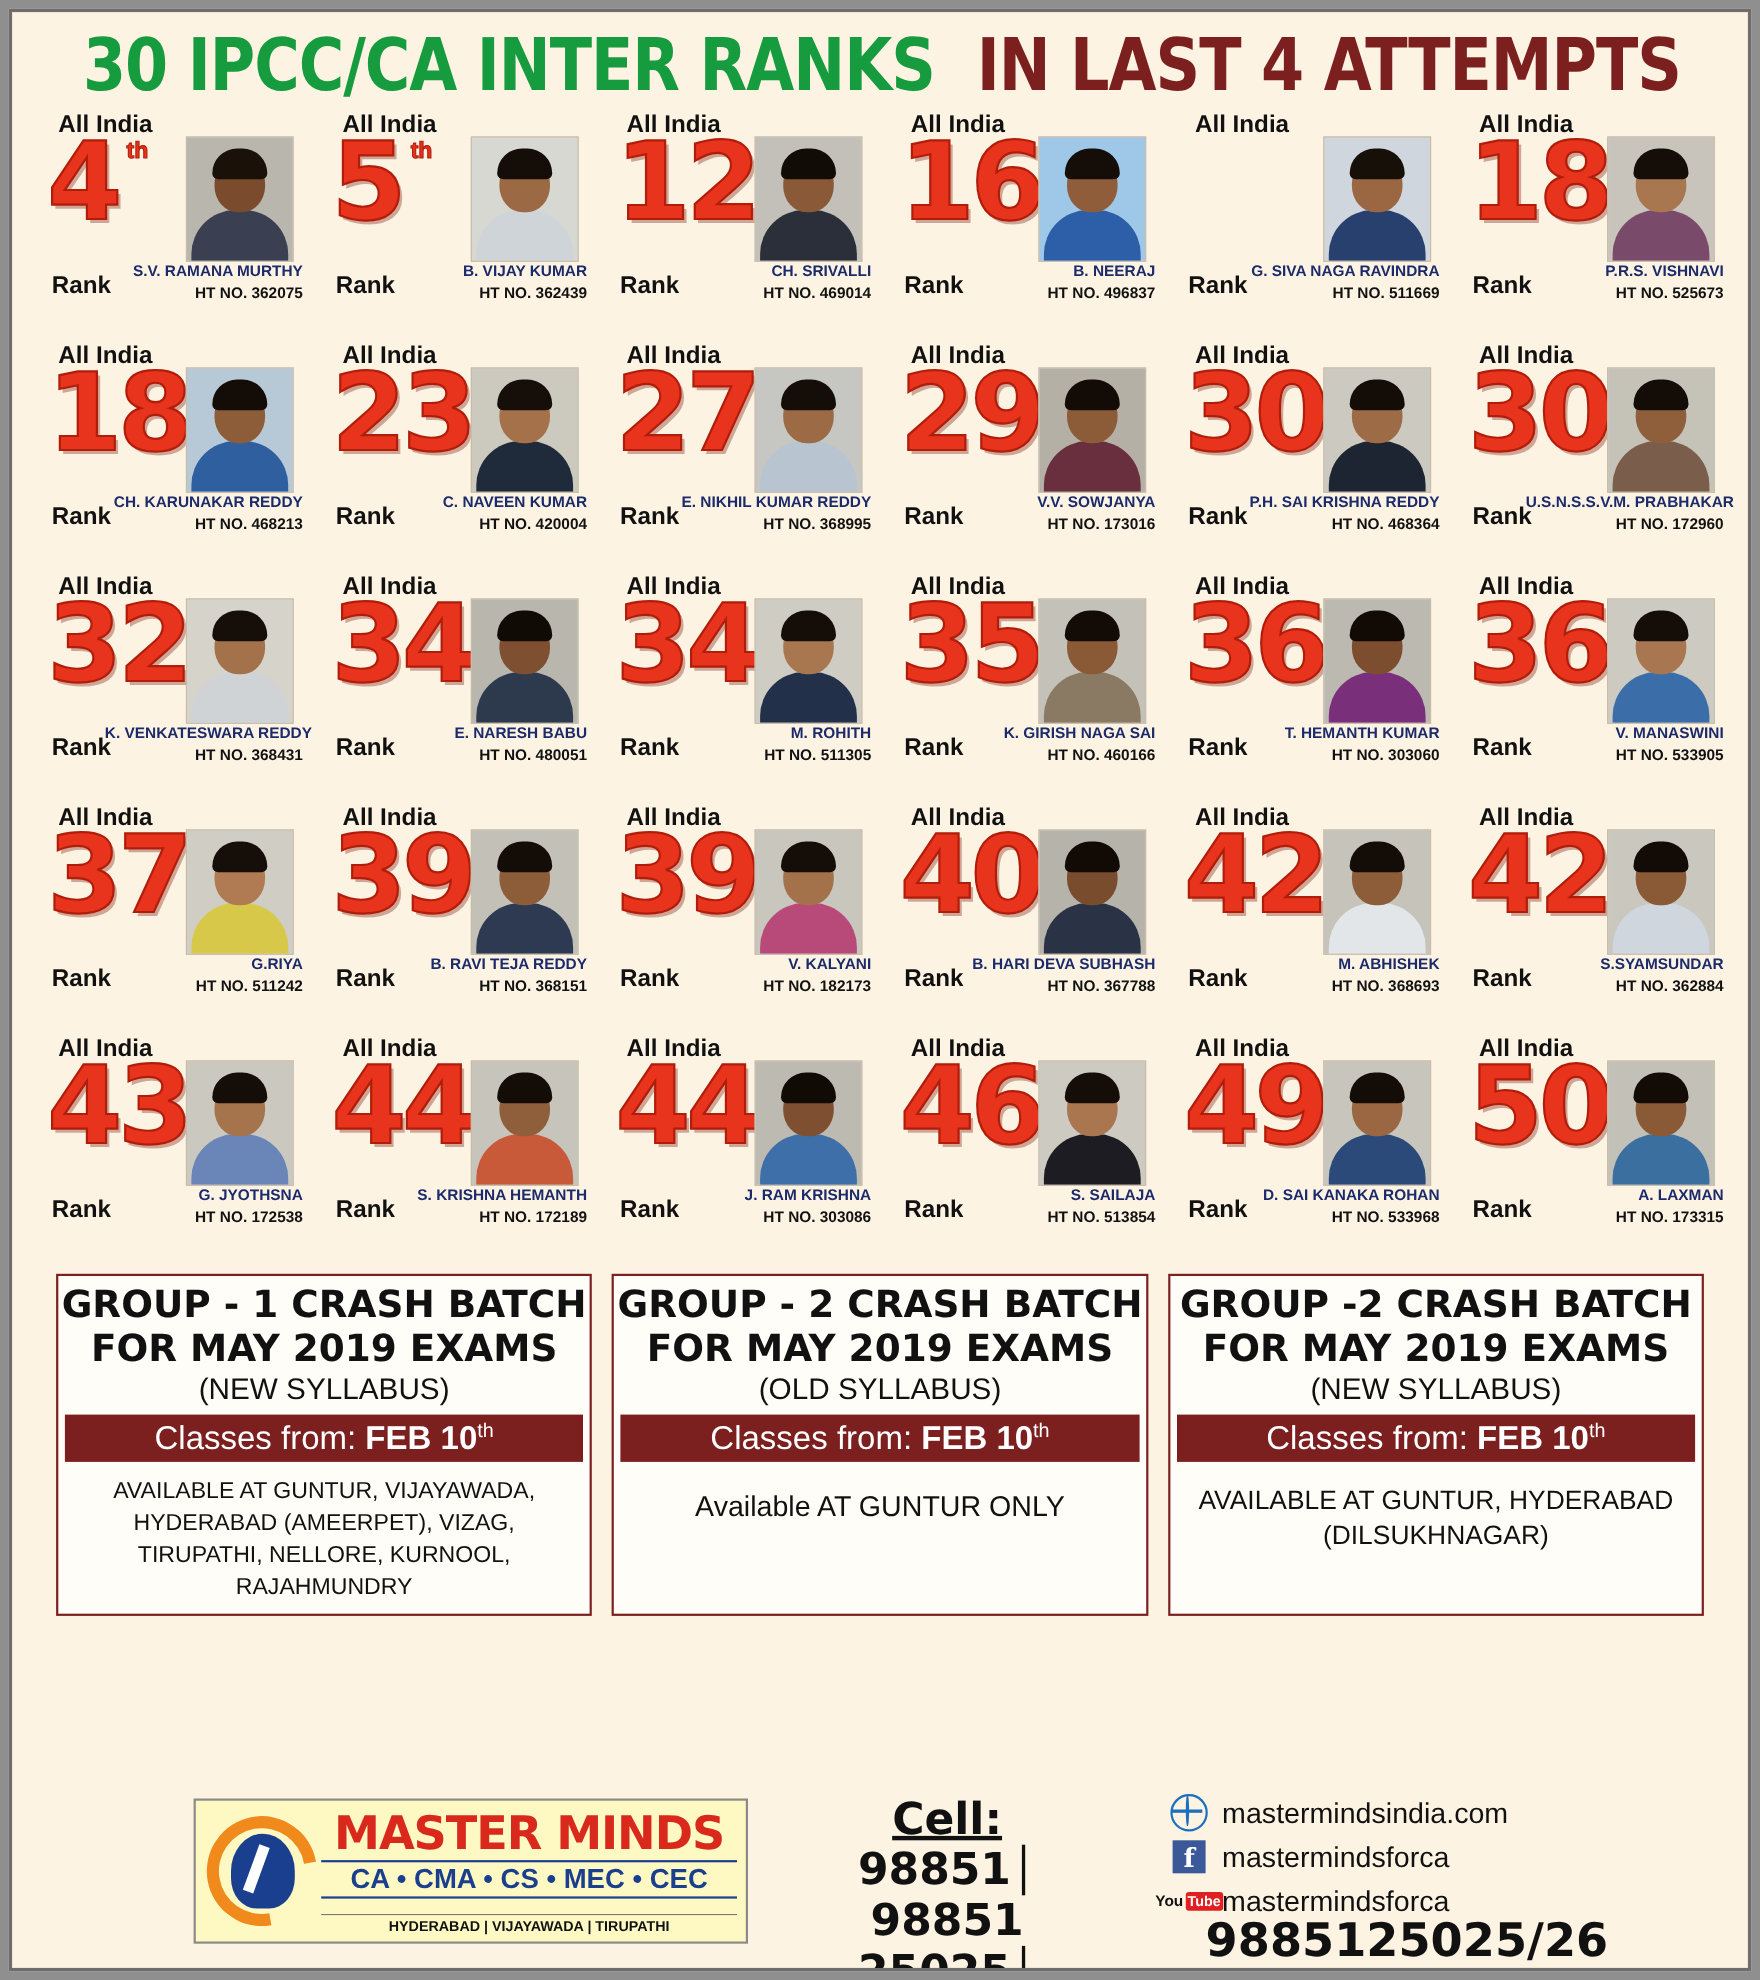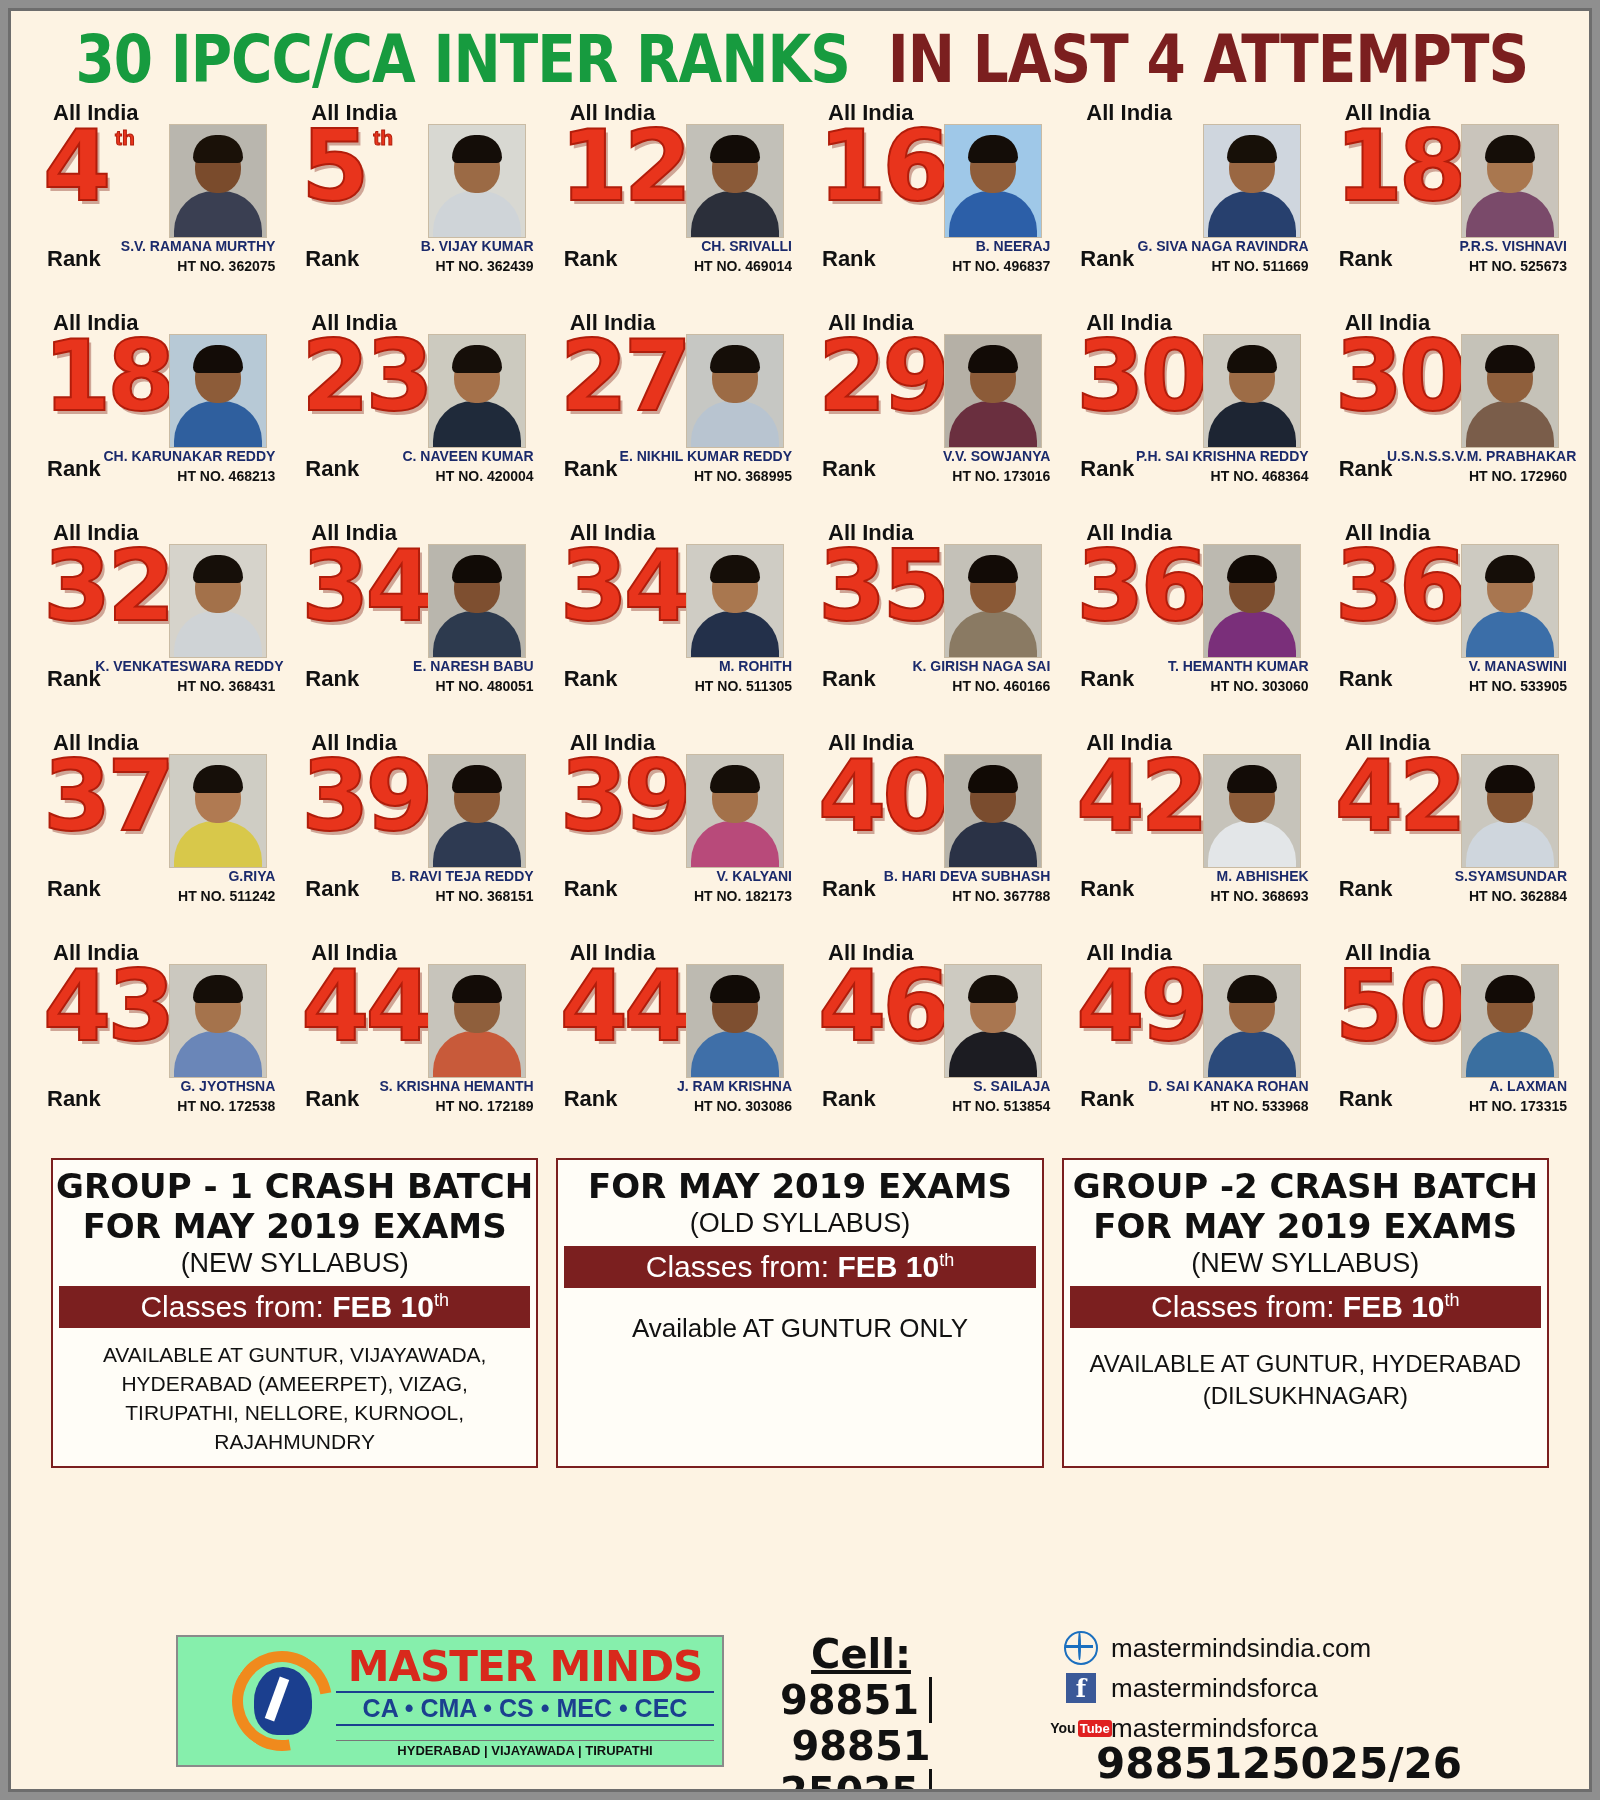--- a/index.html
+++ b/index.html
@@ -137,22 +137,22 @@
   .batch .avail.big{font-size:26px;padding-top:22px;}
   .batch .avail.mid{font-size:24px;padding-top:16px;line-height:32px;}
 
   
   .footer{
     position:absolute;left:0;right:0;bottom:0;height:168px;
   }
   .logo{
     position:absolute;left:165px;top:14px;
     width:500px;height:128px;
-    border:2px solid #8a8a8a;background:#86efac;
-    display:flex;align-items:center;padding-left:44px;
+    border:2px solid #8a8a8a;background:#fef9c3;
+    display:flex;align-items:center;
   }
   .logo .swirl{
     width:108px;height:108px;margin-left:6px;position:relative;
   }
   .logo .swirl .ring{
     position:absolute;inset:4px;border-radius:50%;
     border:11px solid #f08a1d;border-right-color:transparent;
     transform:rotate(35deg);
   }
   .logo .swirl .inner{
@@ -651,20 +651,21 @@
 
   <div class="batches" id="batches">
       <div class="batch">
     <div class="t1">GROUP - 1 CRASH BATCH</div>
     <div class="t1">FOR MAY 2019 EXAMS</div>
     <div class="t2">(NEW SYLLABUS)</div>
     <div class="bar">Classes from: <b>FEB 10</b><sup style="font-size:18px">th</sup></div>
     <div class="avail">AVAILABLE AT GUNTUR, VIJAYAWADA, HYDERABAD (AMEERPET), VIZAG, TIRUPATHI, NELLORE, KURNOOL, RAJAHMUNDRY</div>
   </div>
       <div class="batch">
+    <div class="t1">GROUP - 2 CRASH BATCH</div>
     <div class="t1">FOR MAY 2019 EXAMS</div>
     <div class="t2">(OLD SYLLABUS)</div>
     <div class="bar">Classes from: <b>FEB 10</b><sup style="font-size:18px">th</sup></div>
     <div class="avail big">Available AT GUNTUR ONLY</div>
   </div>
       <div class="batch">
     <div class="t1">GROUP -2 CRASH BATCH</div>
     <div class="t1">FOR MAY 2019 EXAMS</div>
     <div class="t2">(NEW SYLLABUS)</div>
     <div class="bar">Classes from: <b>FEB 10</b><sup style="font-size:18px">th</sup></div>

